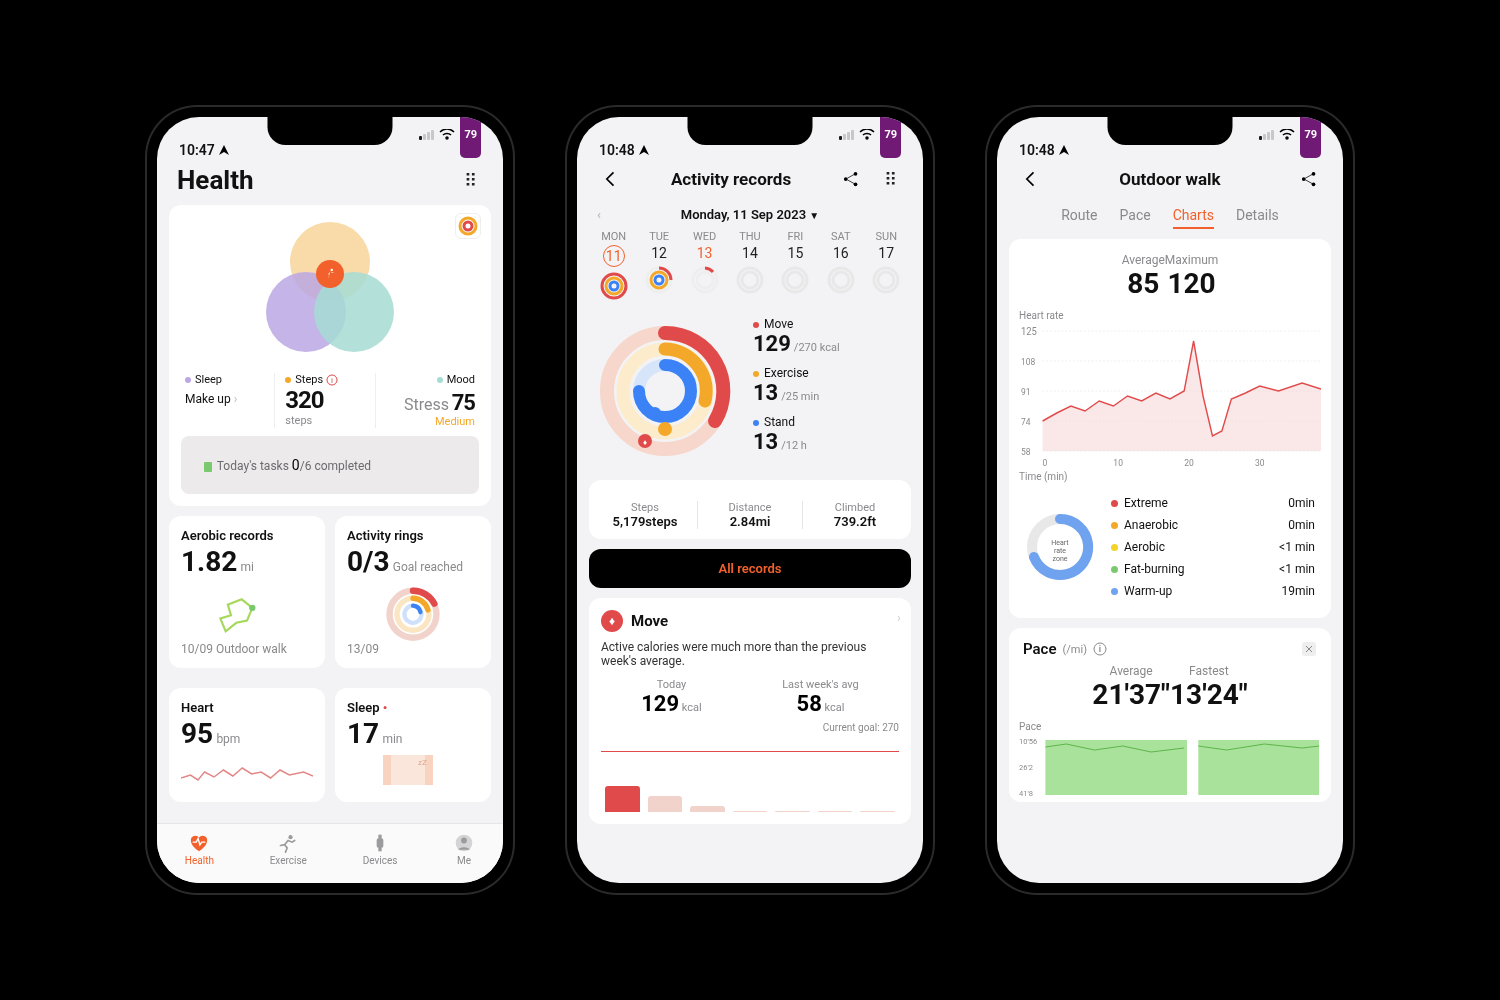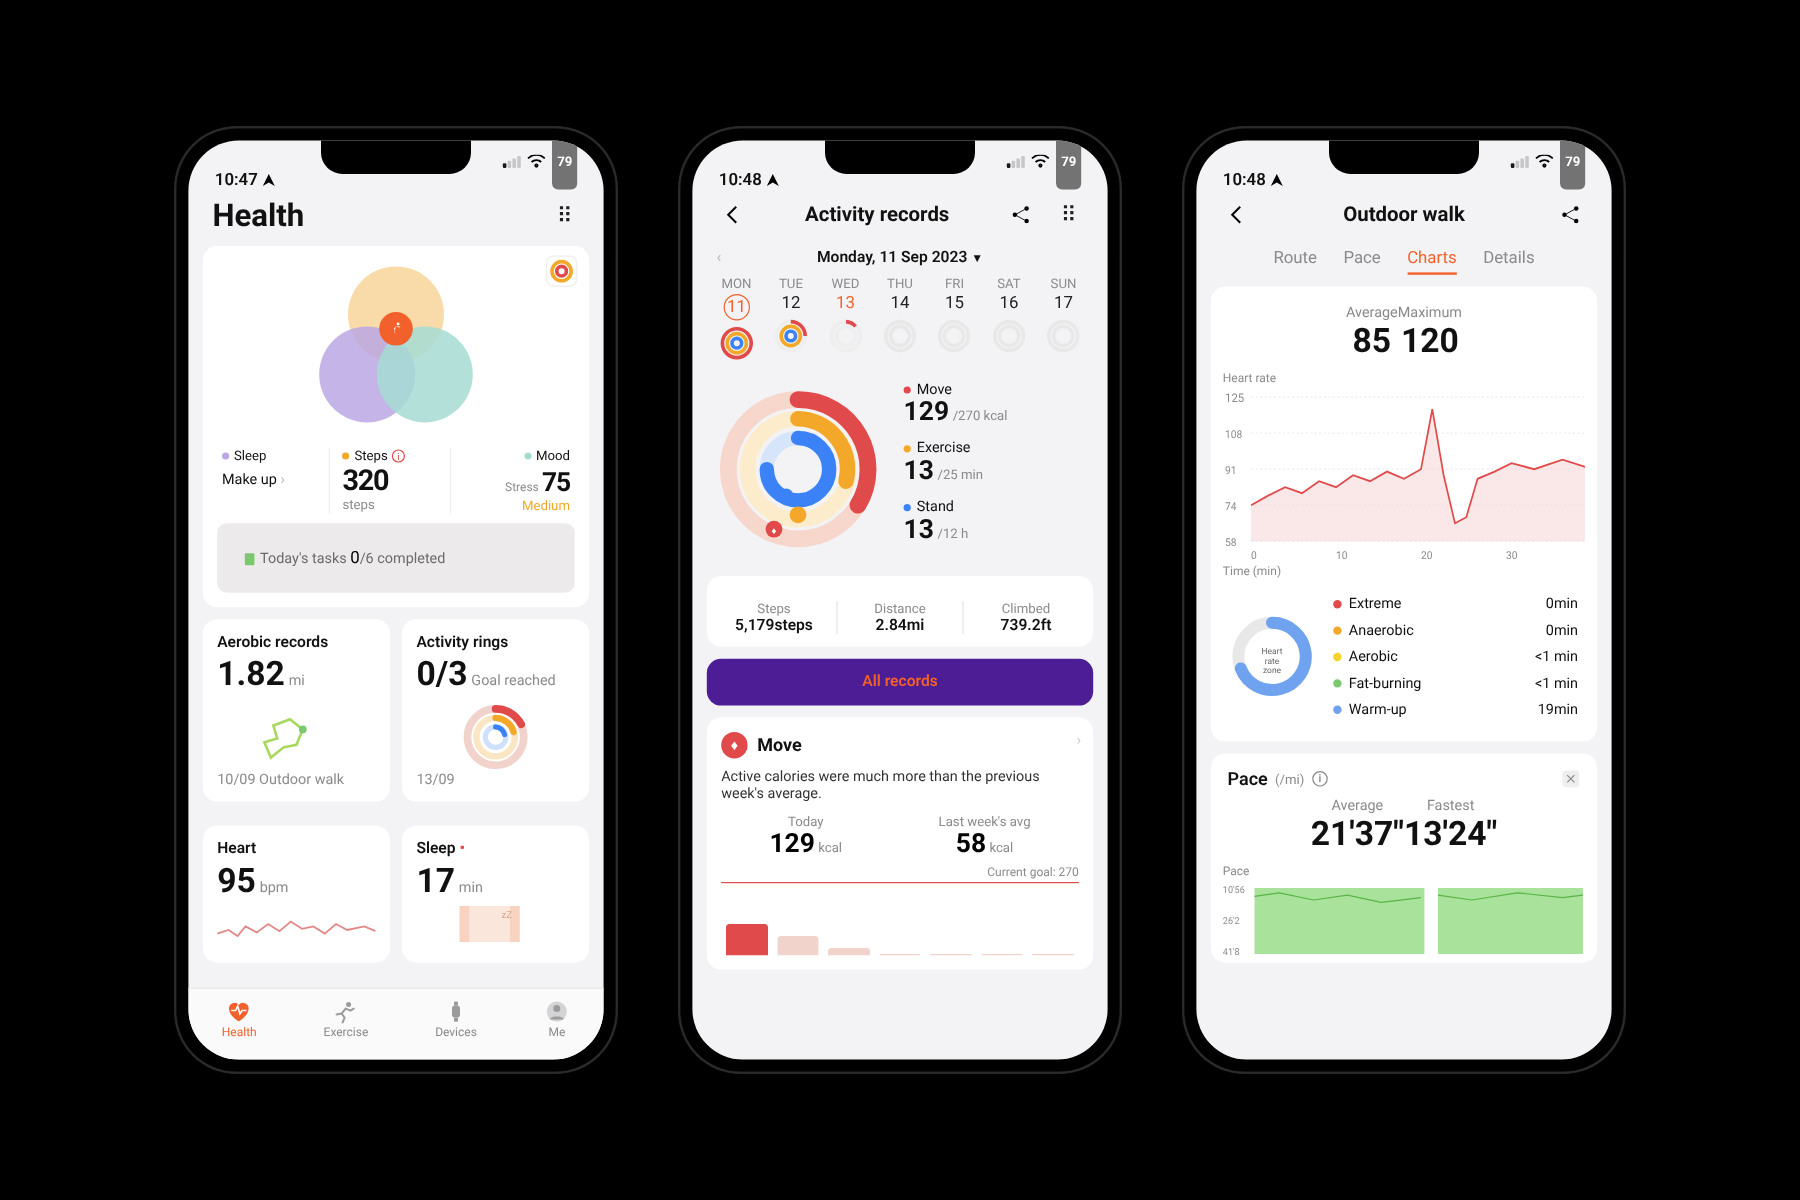--- a/index.html
+++ b/index.html
@@ -27,21 +27,21 @@
   .screen{width:100%;height:100%;background:var(--screen);border-radius:42px;overflow:hidden;position:relative;display:flex;flex-direction:column}
   .status{height:44px;display:flex;justify-content:space-between;align-items:flex-end;padding:0 22px 3px;font-weight:600;font-size:14px}
   .status .left{display:flex;align-items:center;gap:3px}
   .status .right{display:flex;align-items:center;gap:5px;font-size:12px}
   .sig{display:flex;align-items:flex-end;gap:1px}
   .sig i{width:3px;background:#1a1a1a;display:block;border-radius:1px}
   .sig i:nth-child(1){height:4px}
   .sig i:nth-child(2){height:6px;background:#c7c7c9}
   .sig i:nth-child(3){height:8px;background:#c7c7c9}
   .sig i:nth-child(4){height:10px;background:#c7c7c9}
-  .batt{background:#737373;color:#fff;border-radius:5px;padding:17px 4px;font-size:11px;font-weight:700}
+  .batt{background:#701a75;color:#fff;border-radius:5px;padding:17px 4px;font-size:11px;font-weight:700}
   .content{flex:1;overflow:hidden;padding:0 12px;font-size:13px}
   .hdr{display:flex;align-items:center;padding:4px 8px 10px;gap:10px}
   .hdr .title{font-size:26px;font-weight:700;flex:1}
   .hdr .title-c{font-size:17px;font-weight:700;flex:1;text-align:center}
   .icon-btn{width:28px;height:28px;display:flex;align-items:center;justify-content:center;color:#222}
   .drag-dots::before{content:"⠿";font-size:18px;letter-spacing:-3px}
   svg{display:block}
   .card{background:var(--card);border-radius:12px;padding:12px;margin-bottom:10px;position:relative}
   .grid2{display:grid;grid-template-columns:1fr 1fr;gap:10px}
   
@@ -80,27 +80,27 @@
   .stats-mini .lab.mv::before{background:var(--red)}
   .stats-mini .lab.ex::before{background:var(--amber)}
   .stats-mini .lab.st::before{background:var(--blue)}
   .stats-mini .v{font-size:22px;font-weight:700}
   .stats-mini .t{color:var(--muted);font-size:11px}
   .metrics3{display:flex;text-align:center;font-size:11px;padding-top:10px;border-top:1px solid transparent}
   .metrics3 .m{flex:1;border-left:1px solid #e5e5e7}
   .metrics3 .m:first-child{border-left:none}
   .metrics3 .m .l{color:var(--muted)}
   .metrics3 .m .v{font-weight:600;font-size:13px}
-  .all-btn{background:#4c1d95;border-radius:12px;text-align:center;padding:12px;color:var(--orange);font-weight:600;margin-bottom:10px}
+  .all-btn{background:#000000;border-radius:12px;text-align:center;padding:12px;color:var(--orange);font-weight:600;margin-bottom:10px}
   .move-card h5{display:flex;align-items:center;gap:8px;margin:0 0 8px;font-size:15px;font-weight:700}
   .fire-ic{width:22px;height:22px;border-radius:50%;background:var(--red);color:#fff;display:flex;align-items:center;justify-content:center;font-size:12px}
   .move-card p{font-size:12px;margin:0 0 10px;color:#333}
   .move-cols{display:flex;justify-content:space-around;text-align:center;font-size:11px;color:var(--muted)}
   .move-cols .v{font-size:22px;font-weight:700;color:#000}
-  .goal-line{font-size:10px;color:var(--muted);text-align:right;border-bottom:1px solid var(--red);padding-bottom:2px;margin-top:6px}
+  .goal-line{font-size:10px;color:var(--muted);text-align:right;border-bottom:1px solid var(--red);padding-bottom:18px;margin-top:6px}
   .move-bars{height:60px;display:flex;align-items:flex-end;gap:8px;padding:6px 4px 0}
   .move-bars i{flex:1;background:#f1d3cc;border-radius:3px 3px 0 0}
   
   .tabs{display:flex;justify-content:center;gap:22px;font-size:14px;padding:4px 0 10px}
   .tabs span{color:var(--muted);padding-bottom:4px}
   .tabs span.active{color:var(--orange);border-bottom:2px solid var(--orange)}
   .two-vals{display:flex;justify-content:center;text-align:center;padding:4px 0 10px}
   .two-vals .l{font-size:12px;color:var(--muted)}
   .two-vals .v{font-size:28px;font-weight:700}
   .axis-lbl{font-size:10px;color:var(--muted)}
@@ -172,21 +172,21 @@
             <div><span class="dot" style="background:var(--amber)"></span><span>Steps</span>
               <svg width="12" height="12" style="display:inline;vertical-align:middle">
                   <circle cx="6" cy="6" r="5" fill="none" stroke="#e14a4a"></circle>
                   <text x="6" y="9" font-size="8" text-anchor="middle" fill="#e14a4a">i</text>
                 </svg></div>
             <div class="big">320</div>
             <div style="color:var(--muted);font-size:11px">steps</div>
           </div>
           <div class="col" style="border-left:1px solid #eee;padding-left:10px;text-align:right">
             <div><span class="dot" style="background:var(--mint)"></span><span>Mood</span></div>
-            <div style="margin-top:4px"><span style="font-size:10px;color:var(--muted)">Stress</span> <span class="big" style="font-size:22px">75</span></div>
+            <div style="margin-top:4px"><span style="font-size:16px;color:var(--muted)">Stress</span> <span class="big" style="font-size:22px">75</span></div>
             <div style="color:var(--amber);font-size:11px">Medium</div>
           </div>
         </div>
         <div class="task-bar">
           <svg width="12" height="12" style="display:inline;vertical-align:middle">
               <rect x="2" y="1" width="8" height="10" rx="1" fill="#7bc96f"></rect>
             </svg>
           <span>Today's tasks</span>
           <span style="color:#000;font-size:14px">0</span><span>/6 completed</span>
         </div>

